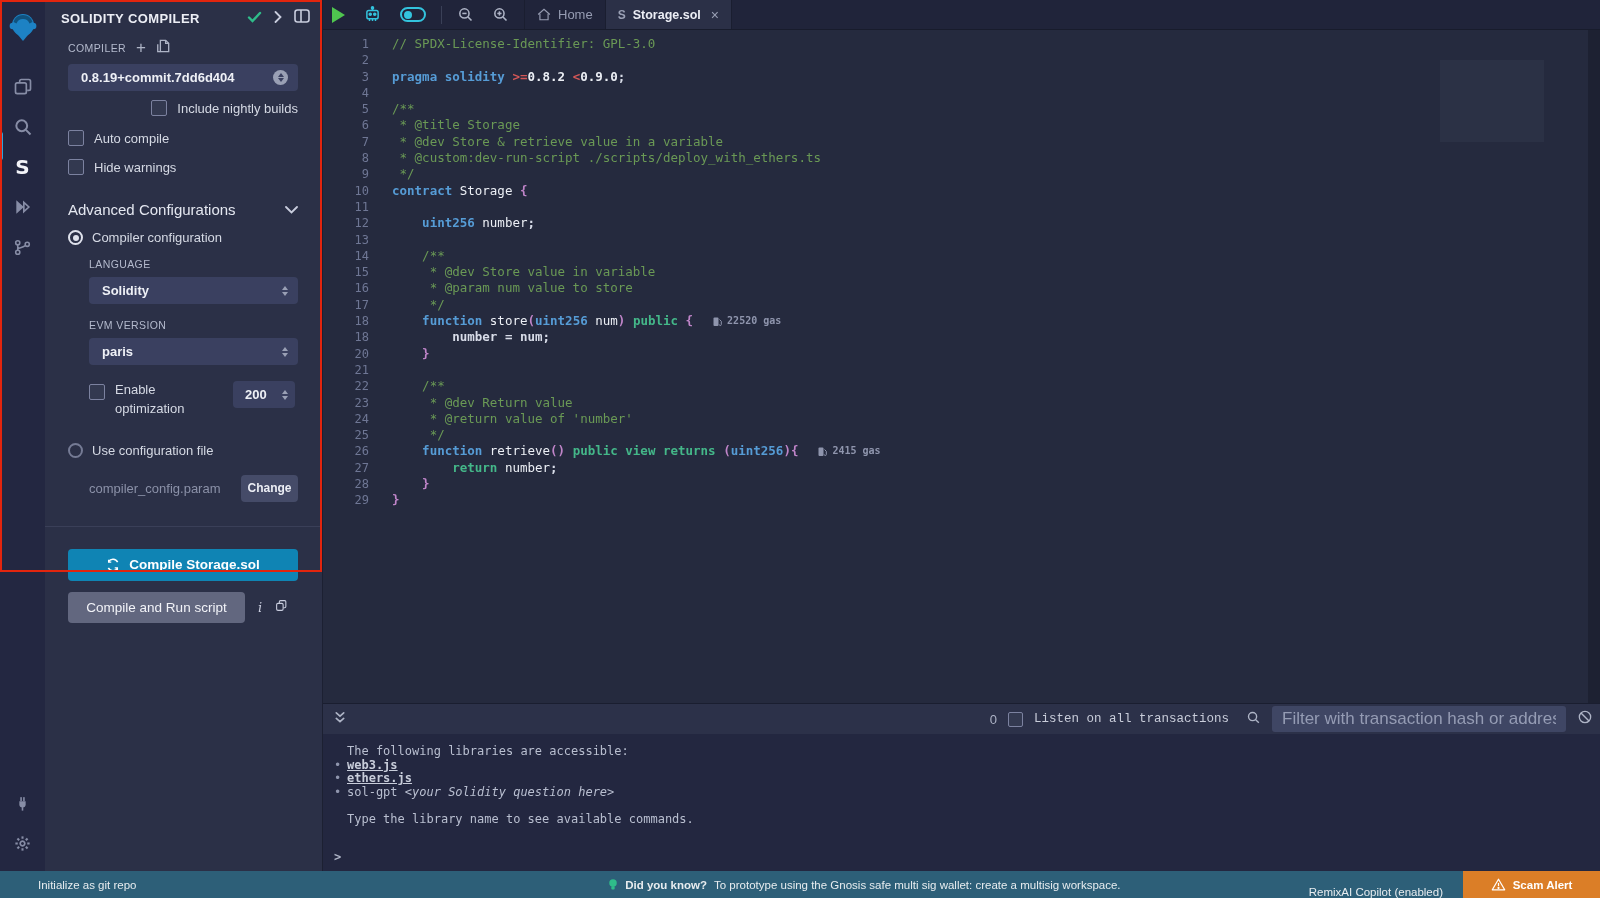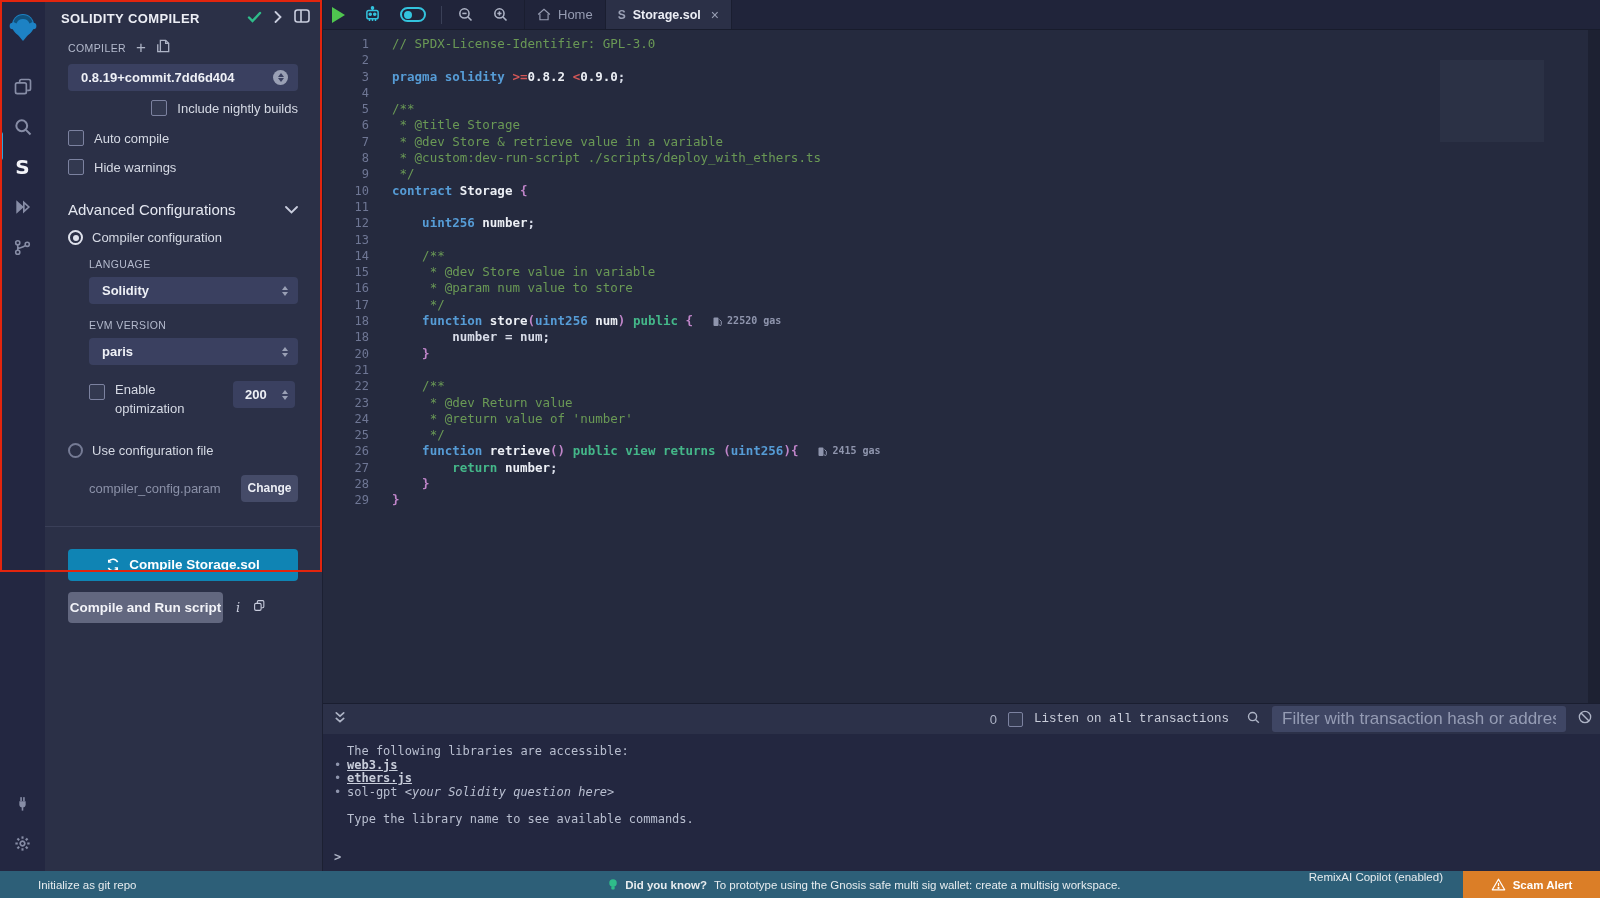--- a/index.html
+++ b/index.html
@@ -43,21 +43,21 @@
   .indent1 { margin-left:21px; }
   .opt-row { display:flex; align-items:flex-start; margin-top:16px; margin-left:21px; }
   .opt-label { font-size:13px; color:#d5d9e4; width:92px; line-height:1.45; margin-left:10px; }
   .runs-input { margin-left:26px; width:62px; height:27px; background:#3a4060; border-radius:4px; display:flex; align-items:center; padding:0 7px 0 12px; font-size:13px; font-weight:bold; color:#eef0f6; }
   .cfgfile-row { display:flex; align-items:center; margin-top:17px; margin-left:21px; }
   .cfgfile { flex:1; font-size:13px; color:#8b91a8; }
   .change-btn { width:57px; height:27px; background:#454b68; border-radius:4px; color:#eceef5; font-size:12px; font-weight:bold; display:flex; align-items:center; justify-content:center; }
   .sp-divider { margin-top:24px; border-top:1px solid #3a3f58; }
   .compile-btn { margin:22px 24px 0 23px; height:32px; background:#0f84b4; border-radius:4px; display:flex; align-items:center; justify-content:center; gap:9px; color:#ffffff; font-size:13.5px; font-weight:bold; }
   .run-row { display:flex; align-items:center; margin:11px 24px 0 23px; gap:13px; }
-  .compile-run-btn { width:155px; height:31px; background:#62677f; border-radius:4px; display:flex; align-items:center; justify-content:center; color:#f2f3f8; font-size:13.5px; font-weight:bold; }
+  .compile-run-btn { width:177px; height:31px; background:#62677f; border-radius:4px; display:flex; align-items:center; justify-content:center; color:#f2f3f8; font-size:13.5px; font-weight:normal; }
   .info-i { color:#c9cdde; font-size:13px; font-family:"DejaVu Serif", serif; font-style:italic; }
 
   
   .red-box { position:absolute; left:0; top:0; width:322px; height:572px; border:2px solid #e2250e; z-index:50; pointer-events:none; }
 
   
   .main { position:absolute; left:322px; top:0; width:1278px; height:871px; background:#252a3e; border-left:1px solid #1c2032; }
   .tabbar { position:absolute; left:0; top:0; width:100%; height:30px; background:#20243a; border-bottom:1px solid #181c2c; display:flex; align-items:stretch; }
   .tb-controls { display:flex; align-items:center; gap:0; }
   .tb-btn { display:flex; align-items:center; justify-content:center; padding:0 9px; height:100%; }
@@ -74,21 +74,21 @@
   .editor { position:absolute; left:0; top:30px; width:100%; height:673px; background:#252a3e; overflow:hidden; }
   .code-area { padding-top:6px; font-family:"DejaVu Sans Mono", monospace; font-size:12.5px; }
   .code-line { height:16.3px; line-height:16.3px; white-space:pre; display:flex; align-items:center; }
   .ln { display:inline-block; width:46px; flex:none; text-align:right; padding-right:0; color:#6f7795; font-size:12px; }
   .lt { padding-left:23px; }
   .tk-cm { color:#6a9955; }
   .tk-kw { color:#569cd6; font-weight:bold; }
   .tk-ty { color:#569cd6; font-weight:bold; }
   .tk-op { color:#d45757; font-weight:bold; }
   .tk-num { color:#eceff5; font-weight:bold; }
-  .tk-fn { color:#eceff5; font-weight:bold; }
+  .tk-fn { color:#eceff5; font-weight:normal; }
   .tk-grn { color:#44b789; font-weight:bold; }
   .tk-br { color:#c085c9; font-weight:bold; }
   .tk-pl { color:#d8dce8; font-weight:bold; }
   .gas { margin-left:20px; display:flex; align-items:center; gap:5px; color:#8f95ad; font-size:10px; font-family:"DejaVu Sans Mono", monospace; font-weight:bold; }
   .minimap { position:absolute; right:62px; top:34px; width:92px; }
   .mm-line { height:2.6px; white-space:nowrap; }
   .mm-line span { display:inline-block; height:1.7px; vertical-align:top; opacity:0.9; }
   .mm-slider { position:absolute; right:56px; top:30px; width:104px; height:82px; background:rgba(130,138,165,0.07); }
   .editor-scrollbar { position:absolute; right:0; top:0; width:12px; height:100%; background:rgba(14,17,30,0.35); }
 
@@ -109,21 +109,21 @@
   .t-pl { color:#b9bfd0; }
   .t-link { color:#c8cdda; text-decoration:underline; font-weight:bold; }
   .t-it { font-style:italic; color:#b9bfd0; }
   .prompt { position:absolute; left:11px; bottom:7px; color:#aeb4c6; font-weight:bold; }
 
   
   .statusbar { position:absolute; left:0; top:871px; width:1600px; height:27px; background:#2d5f78; display:flex; align-items:center; color:#e7ecef; font-size:11.5px; z-index:6; }
   .sb-left { padding-left:38px; width:420px; }
   .sb-center { flex:1; display:flex; align-items:center; justify-content:center; gap:7px; }
   .sb-center b { font-weight:bold; }
-  .sb-right { display:flex; align-items:flex-start; height:100%; }
+  .sb-right { display:flex; align-items:flex-end; height:100%; }
   .sb-copilot { margin-right:20px; }
   .scam-alert { width:137px; height:100%; background:#db7e27; display:flex; align-items:center; justify-content:center; gap:7px; font-weight:bold; color:#ffffff; }
 
   .bottom-white { position:absolute; left:0; top:898px; width:1600px; height:18px; background:#ffffff; }
 </style>
 </head>
 <body>
 
 <div class="screen">
   <div class="app">

